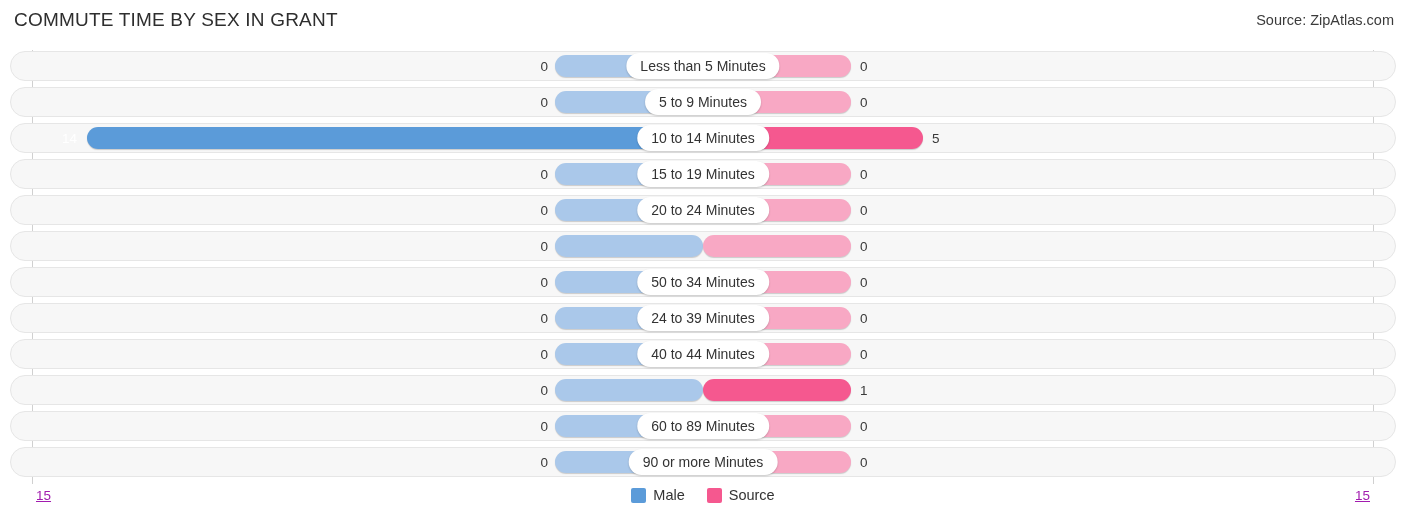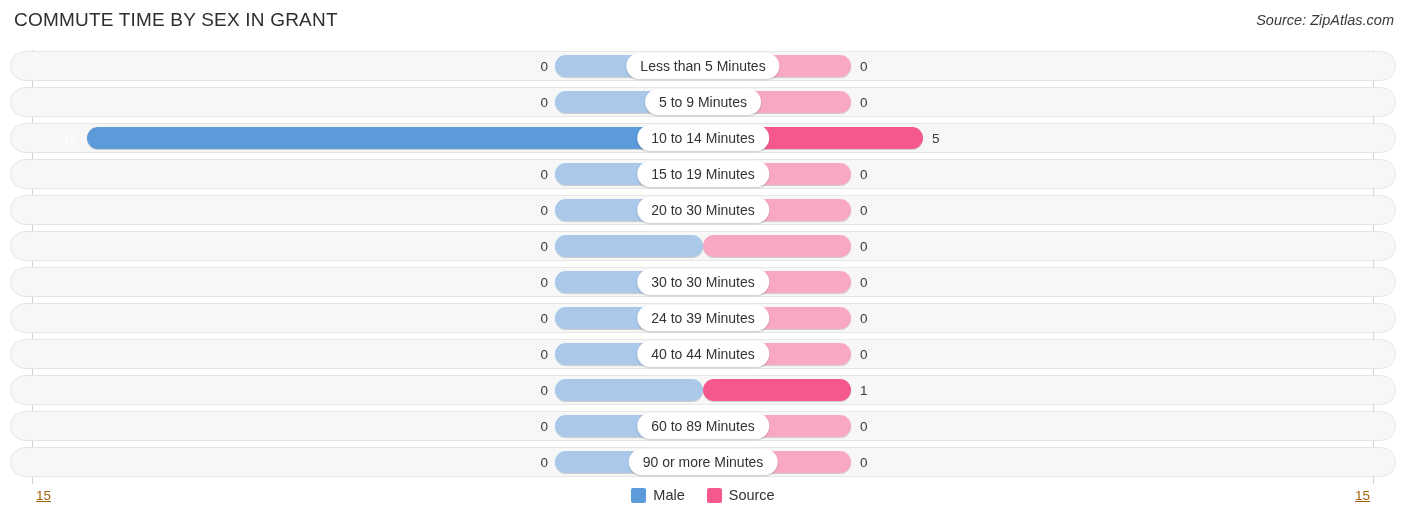--- a/index.html
+++ b/index.html
@@ -26,21 +26,20 @@
     font-size: 19px;
     color: #2e2e2e;
     letter-spacing: .2px;
     white-space: nowrap;
   }
   .hdr-source {
     position: absolute;
     right: 12px;
     top: 12px;
     font-size: 14.5px;
-    font-style: italic;
     color: #3b3b3b;
     white-space: nowrap;
   }
 
   
   .plot {
     position: absolute;
     left: 10px;
     top: 50px;
     width: 1386px;
@@ -116,21 +115,21 @@
     white-space: nowrap;
     box-shadow: 0 1px 2px rgba(0,0,0,.20);
     z-index: 5;
   }
 
   
   .tick {
     position: absolute;
     top: 488px;
     font-size: 13.5px;
-    color: #a16207;
+    color: #a21caf;
     text-decoration: underline;
   }
   .tick-left  { left: 36px; }
   .tick-right { right: 36px; }
 
   .legend {
     position: absolute;
     top: 487px;
     left: 0;
     width: 100%;
@@ -200,38 +199,38 @@
             <div class="val val-female" style="left: 849px; width: 40px;">0</div>
             <div class="cat-pill">15 to 19 Minutes</div>
           </div>
         </div>
         <div class="row" style="top: 145px;">
           <div class="row-inner">
             <div class="bar bar-male" style="width: 148px; background: rgb(170, 200, 234);"></div>
             <div class="val val-male" style="right: 847px; width: 40px;">0</div>
             <div class="bar bar-female" style="width: 148px; background: rgb(248, 168, 196);"></div>
             <div class="val val-female" style="left: 849px; width: 40px;">0</div>
-            <div class="cat-pill">20 to 30 Minutes</div>
+            <div class="cat-pill">20 to 24 Minutes</div>
           </div>
         </div>
         <div class="row" style="top: 181px;">
           <div class="row-inner">
             <div class="bar bar-male" style="width: 148px; background: rgb(170, 200, 234);"></div>
             <div class="val val-male" style="right: 847px; width: 40px;">0</div>
             <div class="bar bar-female" style="width: 148px; background: rgb(248, 168, 196);"></div>
             <div class="val val-female" style="left: 849px; width: 40px;">0</div>
           </div>
         </div>
         <div class="row" style="top: 217px;">
           <div class="row-inner">
             <div class="bar bar-male" style="width: 148px; background: rgb(170, 200, 234);"></div>
             <div class="val val-male" style="right: 847px; width: 40px;">0</div>
             <div class="bar bar-female" style="width: 148px; background: rgb(248, 168, 196);"></div>
             <div class="val val-female" style="left: 849px; width: 40px;">0</div>
-            <div class="cat-pill">30 to 30 Minutes</div>
+            <div class="cat-pill">50 to 34 Minutes</div>
           </div>
         </div>
         <div class="row" style="top: 253px;">
           <div class="row-inner">
             <div class="bar bar-male" style="width: 148px; background: rgb(170, 200, 234);"></div>
             <div class="val val-male" style="right: 847px; width: 40px;">0</div>
             <div class="bar bar-female" style="width: 148px; background: rgb(248, 168, 196);"></div>
             <div class="val val-female" style="left: 849px; width: 40px;">0</div>
             <div class="cat-pill">24 to 39 Minutes</div>
           </div>

